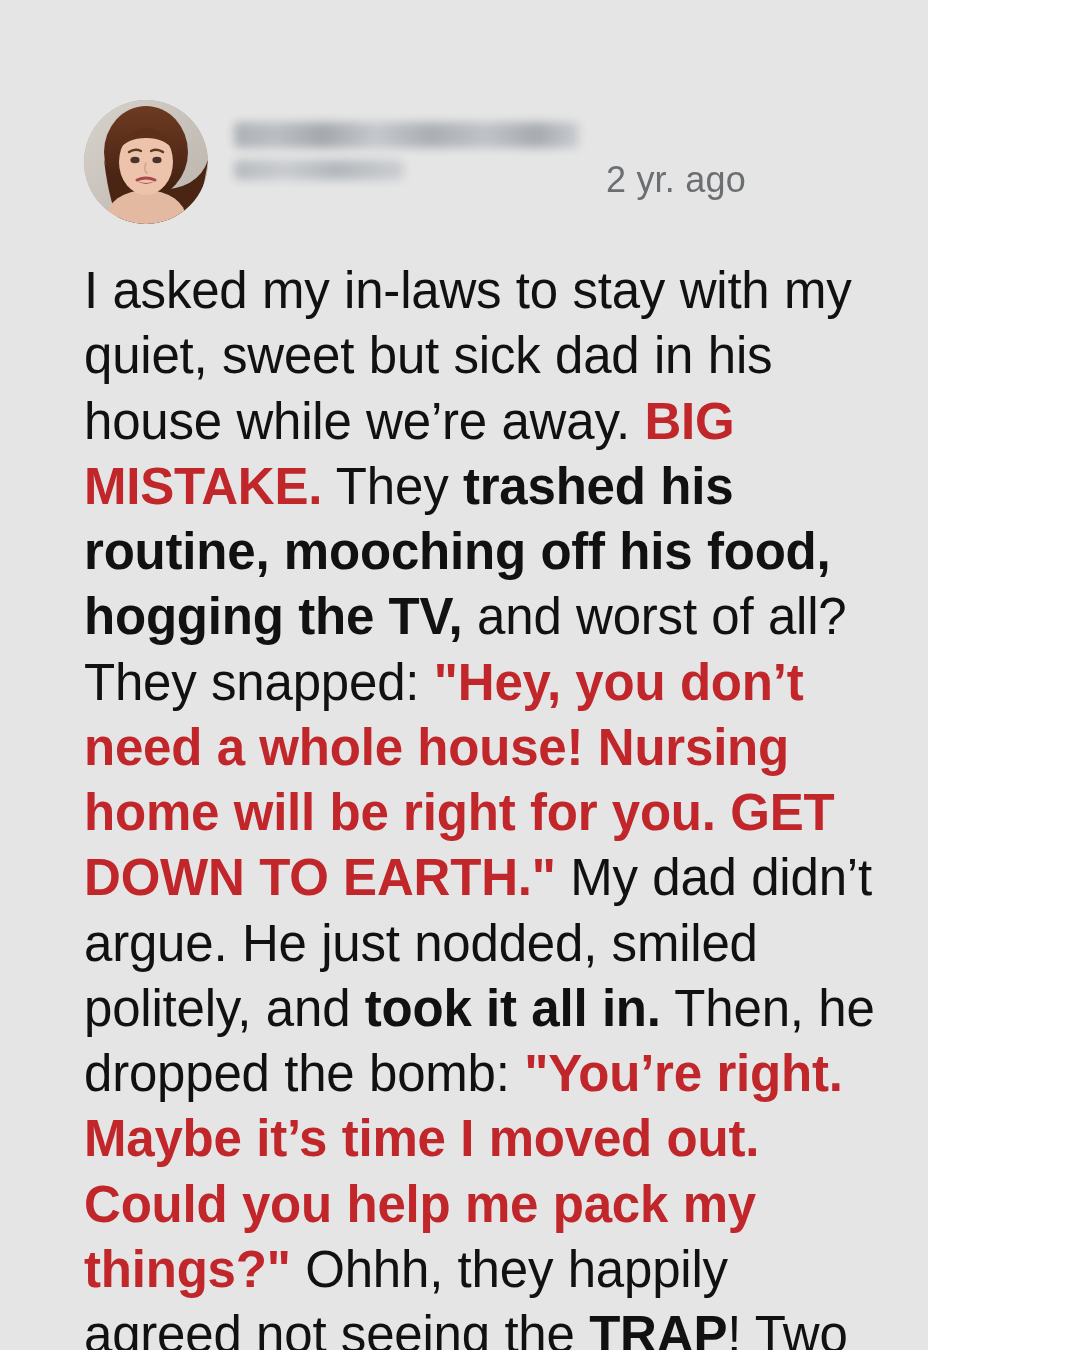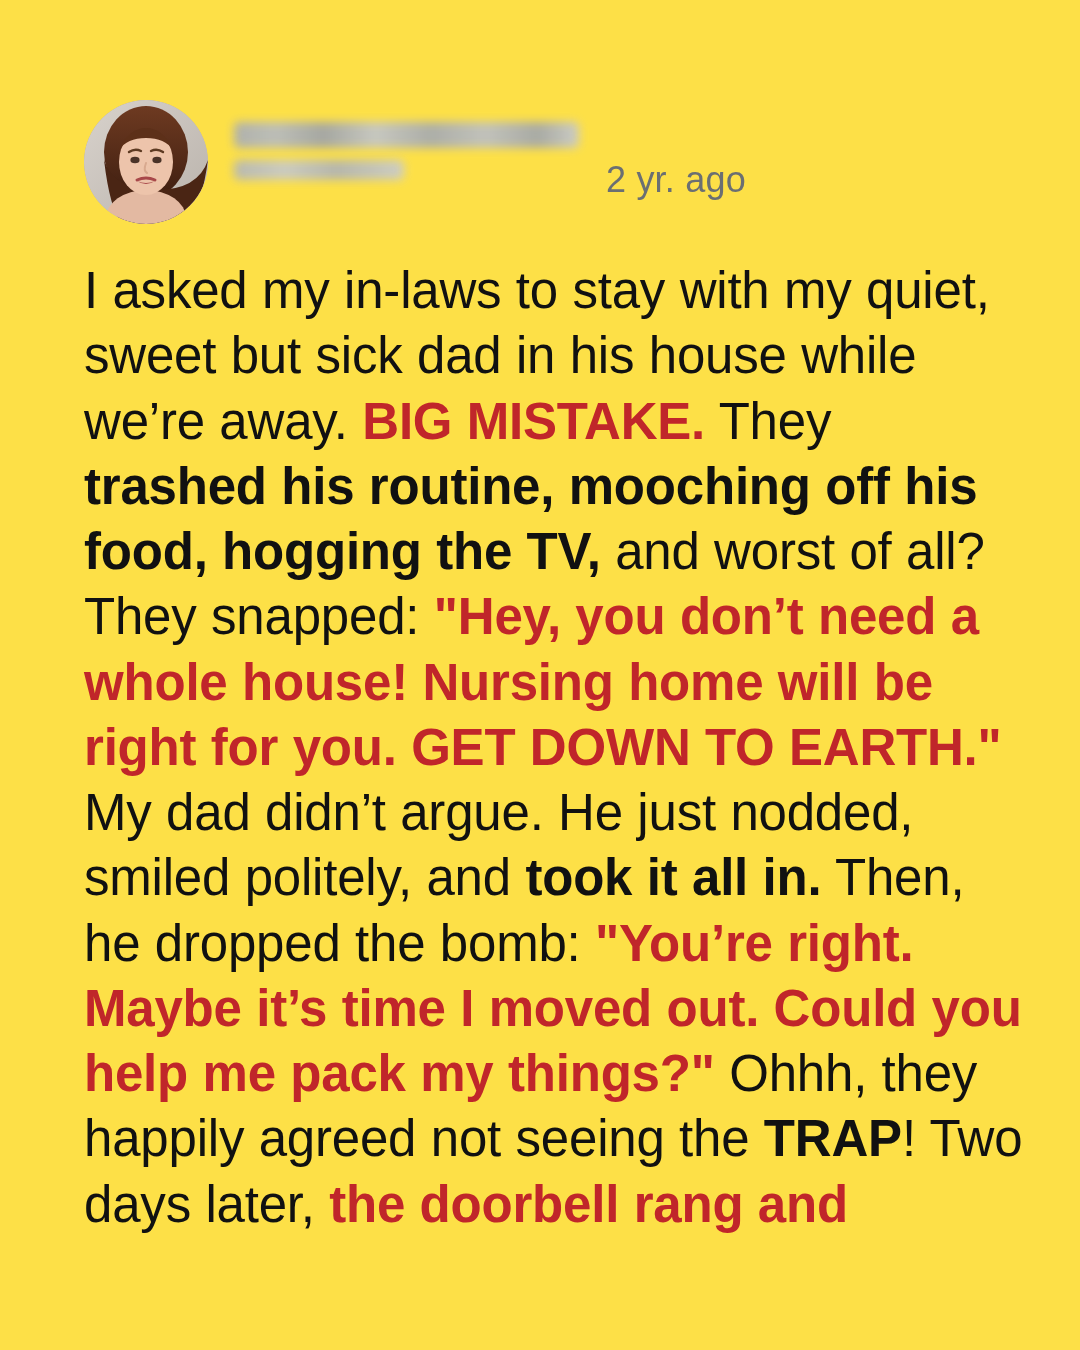--- a/index.html
+++ b/index.html
@@ -10,23 +10,23 @@
   body {
     width: 1080px;
     height: 1350px;
     overflow: hidden;
     font-family: "Liberation Sans", sans-serif;
     color: #0b0b0b;
   }
 
   .post {
     position: relative;
-    width: 1080px;
+    width: 928px;
     height: 1350px;
-    background: #fde047;
+    background: #e5e5e5;
     box-sizing: border-box;
     padding: 100px 52px 0 84px;
   }
 
   
   .header {
     display: flex;
     align-items: flex-start;
     height: 132px;
   }

